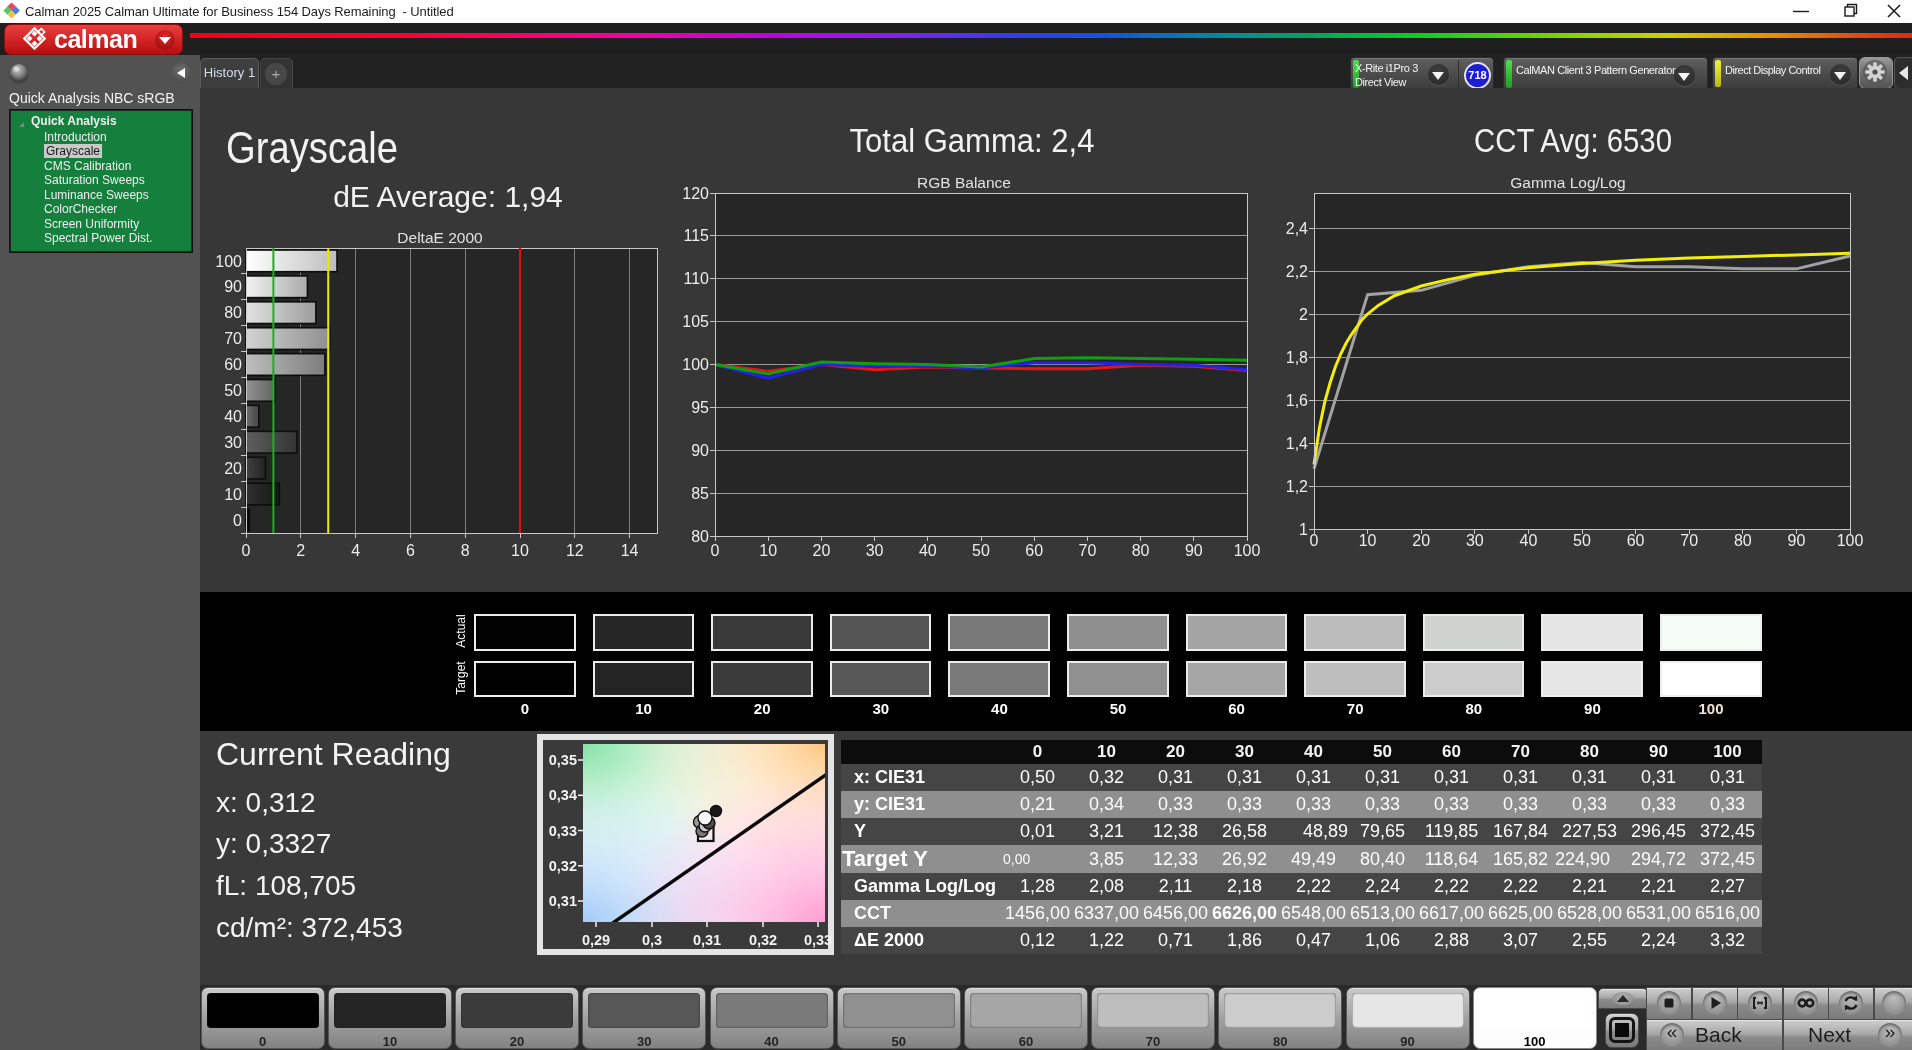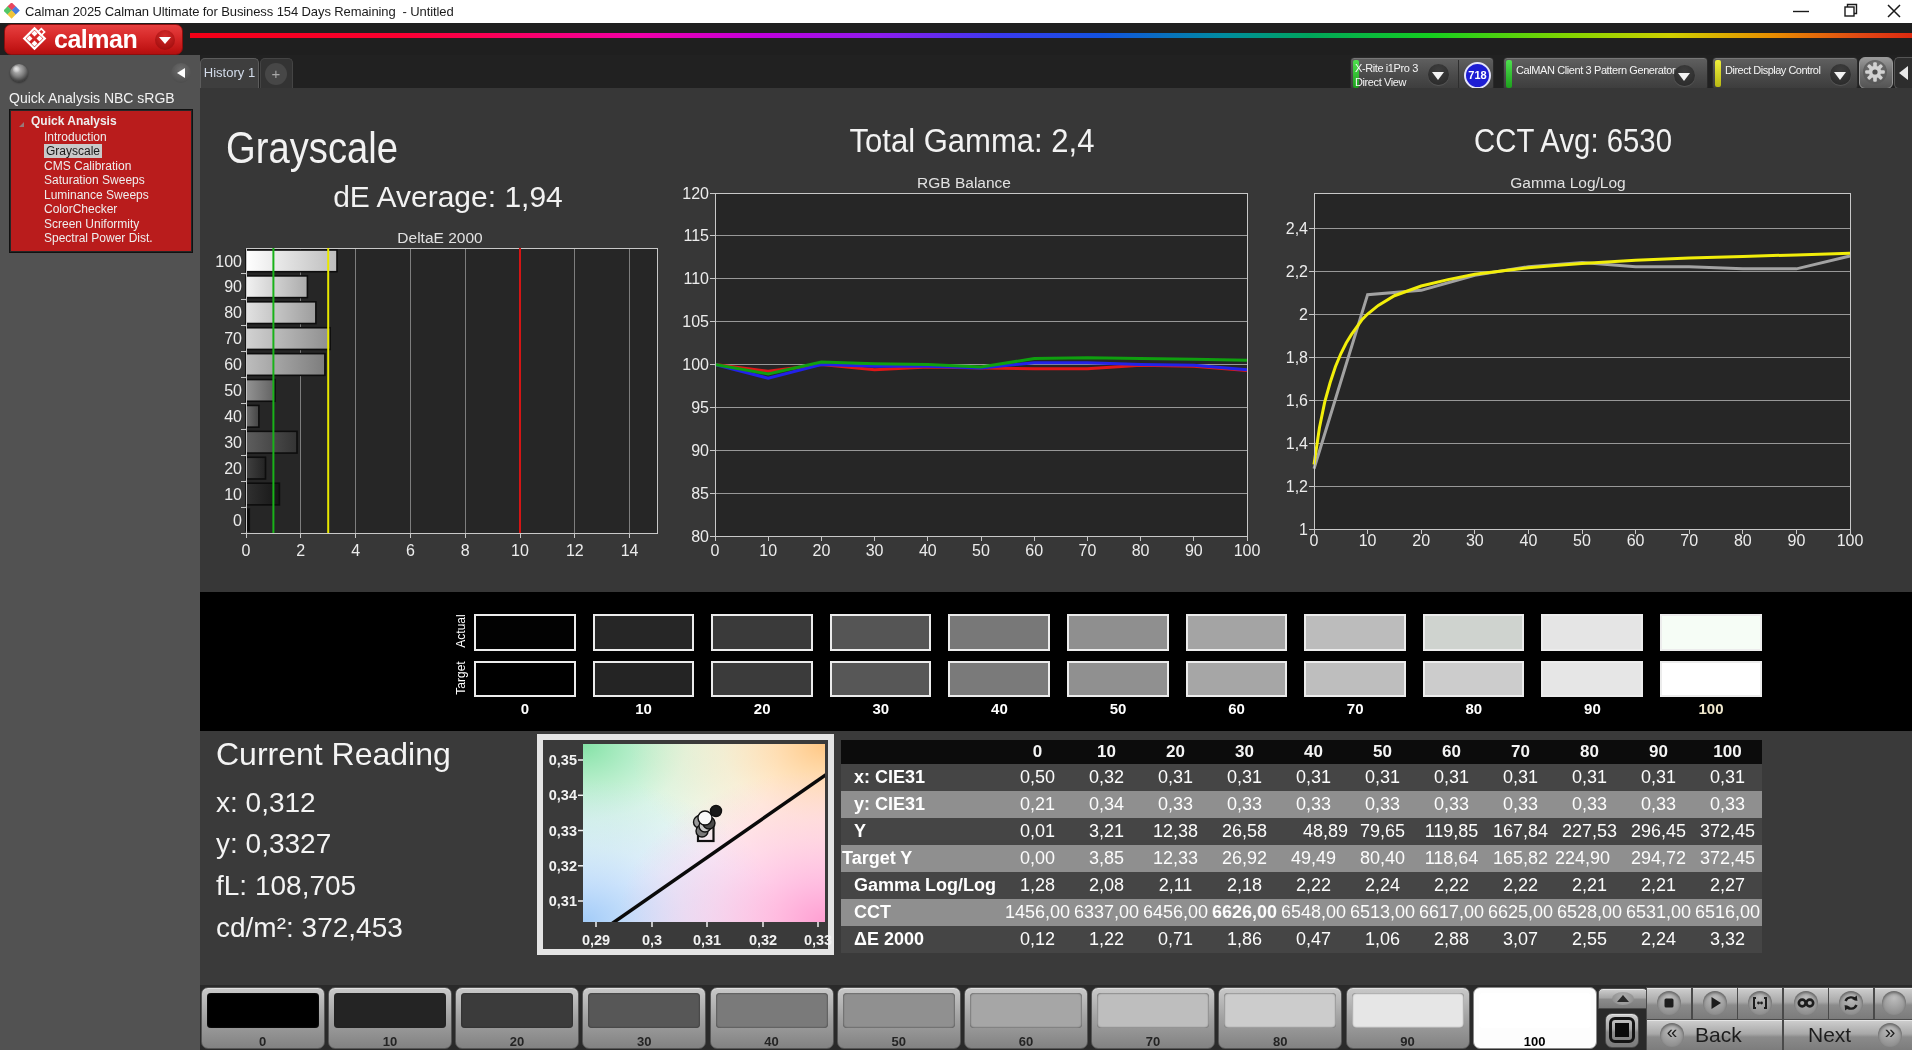--- a/index.html
+++ b/index.html
@@ -31,21 +31,21 @@
 #sb-title{left:9px;top:35px;font-size:14px;color:#f2f2f2;}
 
 .dd{position:absolute;background:linear-gradient(180deg,#606060 0%,#4a4a4a 55%,#3c3c3c 100%);
  border:1px solid #2a2a2a;border-radius:4px;box-shadow:inset 0 1px 0 #777;}
 .dd .stripe{position:absolute;left:2px;top:2px;bottom:2px;width:6px;border-radius:2px;}
 .dd .txt{position:absolute;color:#f4f4f4;font-size:13px;line-height:15px;white-space:nowrap;}
 .ddarr{position:absolute;width:21px;height:21px;border-radius:50%;
  background:radial-gradient(circle at 50% 30%,#3e3e3e,#2d2d2d 75%);box-shadow:0 1px 1px rgba(255,255,255,.12);}
 .ddarr:after{content:"";position:absolute;left:4px;top:8px;width:0;height:0;
  border-left:6.5px solid transparent;border-right:6.5px solid transparent;border-top:8px solid #f4f4f4;}
-#tree{left:9px;top:54px;width:182px;height:142px;background:#b91c1c;border:1px solid #111;
+#tree{left:9px;top:54px;width:182px;height:142px;background:#15803d;border:1px solid #111;
  box-shadow:inset 0 0 0 1px #262626;color:#eee;font-size:12px;}
 .ti{position:absolute;left:34px;height:14px;line-height:14px;white-space:nowrap;}
 #tree .root{left:21px;font-weight:bold;font-size:12px;}
 #tree .sel{background:#c9c9c9;color:#1a1a1a;padding:0 2px;}
 #tree .arr{position:absolute;left:9px;top:7px;width:0;height:0;
  border-left:5px solid transparent;border-top:5px solid transparent;border-bottom:5px solid #909090;opacity:.8;}
 
 #main{left:200px;top:55px;width:1712px;height:995px;background:#212121;}
 #tabstrip{left:0;top:0;width:1712px;height:33px;background:#212121;}
 #tab1{left:0;top:3px;width:57px;height:30px;background:#3e3e3e;border:1px solid #5c5c5c;border-bottom:none;
@@ -549,22 +549,22 @@
               <td style="color:#fcfcfc;font-size:18px;text-align:center;padding:0;">26,58</td>
               <td style="color:#fcfcfc;font-size:18px;text-align:right;padding:0;">48,89</td>
               <td style="color:#fcfcfc;font-size:18px;text-align:center;padding:0;">79,65</td>
               <td style="color:#fcfcfc;font-size:18px;text-align:center;padding:0;">119,85</td>
               <td style="color:#fcfcfc;font-size:18px;text-align:center;padding:0;">167,84</td>
               <td style="color:#fcfcfc;font-size:18px;text-align:center;padding:0;">227,53</td>
               <td style="color:#fcfcfc;font-size:18px;text-align:center;padding:0;">296,45</td>
               <td style="color:#fcfcfc;font-size:18px;text-align:center;padding:0;">372,45</td>
             </tr>
 <tr style="height:27px;background:#8f8f8f;">
-              <td style="color:#fff;font-size:18px;font-weight:bold;white-space:nowrap;">Target Y</td>
-              <td style="color:#fcfcfc;font-size:18px;text-align:center;padding:0;">0,00</td>
+              <td style="color:#fff;font-size:22px;font-weight:bold;white-space:nowrap;">Target Y</td>
+              <td style="color:#fcfcfc;font-size:14px;padding:0;">0,00</td>
               <td style="color:#fcfcfc;font-size:18px;text-align:center;padding:0;">3,85</td>
               <td style="color:#fcfcfc;font-size:18px;text-align:center;padding:0;">12,33</td>
               <td style="color:#fcfcfc;font-size:18px;text-align:center;padding:0;">26,92</td>
               <td style="color:#fcfcfc;font-size:18px;text-align:center;padding:0;">49,49</td>
               <td style="color:#fcfcfc;font-size:18px;text-align:center;padding:0;">80,40</td>
               <td style="color:#fcfcfc;font-size:18px;text-align:center;padding:0;">118,64</td>
               <td style="color:#fcfcfc;font-size:18px;text-align:center;padding:0;">165,82</td>
               <td style="color:#fcfcfc;font-size:18px;padding:0;">224,90</td>
               <td style="color:#fcfcfc;font-size:18px;text-align:center;padding:0;">294,72</td>
               <td style="color:#fcfcfc;font-size:18px;text-align:center;padding:0;">372,45</td>

